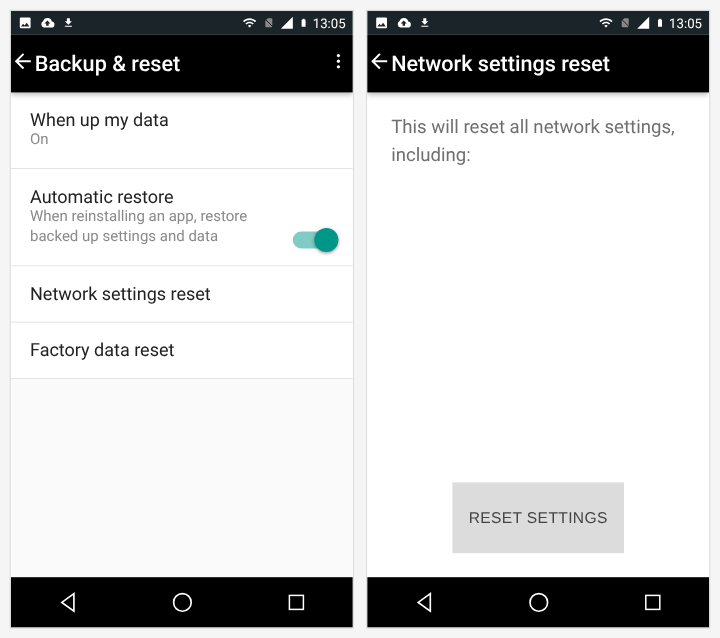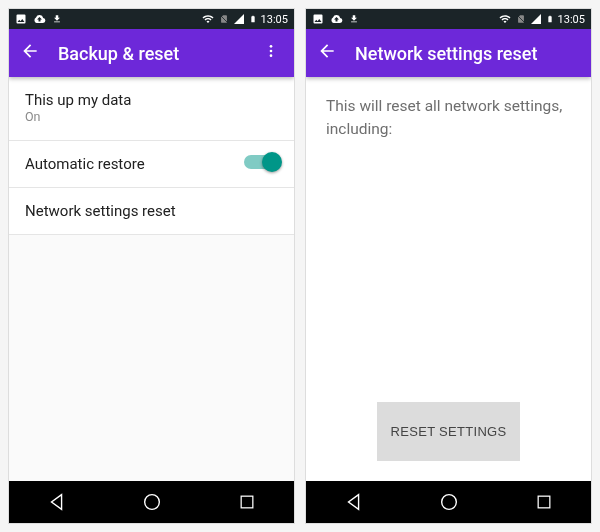--- a/index.html
+++ b/index.html
@@ -29,41 +29,41 @@
     display: flex;
     align-items: center;
     padding: 0 6px;
     font-size: 11px;
   }
   .statusbar .left { display: flex; gap: 6px; align-items: center; flex: 0 0 auto; }
   .statusbar .right { margin-left: auto; display: flex; gap: 4px; align-items: center; }
   .statusbar svg { display: block; }
   .appbar {
     height: 48px;
-    background: #6d28d9;
+    background: #000000;
     color: #fff;
     display: flex;
     align-items: center;
-    padding: 0 11px;
-    gap: 18px;
+    padding: 0 0;
+    gap: 0;
     box-shadow: 0 2px 4px rgba(0,0,0,0.25);
     position: relative;
     z-index: 2;
   }
   .appbar-title { font-size: 18px; font-weight: 500; flex: 1; white-space: nowrap; }
   .overflow { margin-left: auto; padding: 4px; }
   .content { flex: 1; background: #fafafa; display: flex; flex-direction: column; overflow: hidden; }
   .setting-item {
     background: #fff;
     padding: 14px 16px;
     border-bottom: 1px solid #e5e5e5;
   }
   .setting-item .title { font-size: 15px; color: #212121; }
   .setting-item .subtitle { font-size: 12.5px; color: #8a8a8a; margin-top: 0; line-height: 1.35; }
-  .setting-row { display: flex; align-items: flex-start; }
+  .setting-row { display: flex; align-items: flex-end; }
   .setting-row .text { flex: 1; padding-right: 10px; }
   .toggle { position: relative; width: 34px; height: 14px; }
   .toggle-track { position: absolute; inset: 0; border-radius: 8px; background: #80cbc4; }
   .toggle-thumb { position: absolute; right: -4px; top: -3px; width: 20px; height: 20px; border-radius: 50%; background: #009688; box-shadow: 0 1px 3px rgba(0,0,0,0.4); }
   .spacer { flex: 1; background: #fafafa; }
   .desc-block { padding: 18px 20px; color: #6f6f6f; font-size: 15.5px; line-height: 1.5; }
   .desc-list { margin-top: 12px; }
   .desc-list div::before { content: "· "; }
   .button-area { padding: 14px 0 20px 0; display: flex; justify-content: center; }
   .flat-button {
@@ -141,35 +141,39 @@
     <span class="appbar-title">Backup &amp; reset</span>
     <span class="overflow"><svg width="16" height="16" viewBox="0 0 24 24" fill="#fff">
           <circle cx="12" cy="5" r="2"></circle>
           <circle cx="12" cy="12" r="2"></circle>
           <circle cx="12" cy="19" r="2"></circle>
         </svg></span>
   </div>
 
   <div class="content">
     <div class="setting-item">
-      <div class="title">This up my data</div>
+      <div class="title">When up my data</div>
       <div class="subtitle">On</div>
     </div>
     <div class="setting-item setting-row">
       <div class="text">
         <div class="title">Automatic restore</div>
+        <div class="subtitle">When reinstalling an app, restore backed up settings and data</div>
       </div>
       <div class="toggle">
         <div class="toggle-track"></div>
         <div class="toggle-thumb"></div>
       </div>
     </div>
     <div class="setting-item">
       <div class="title">Network settings reset</div>
     </div>
+    <div class="setting-item">
+      <div class="title">Factory data reset</div>
+    </div>
     <div class="spacer"></div>
   </div>
 
   <div class="navbar">
     <span>
         <svg width="22" height="22" viewBox="0 0 24 24" fill="none" stroke="#fff" stroke-width="1.5">
           <path d="M17 4 L6 12 L17 20 Z"></path>
         </svg>
       </span>
     <span>

